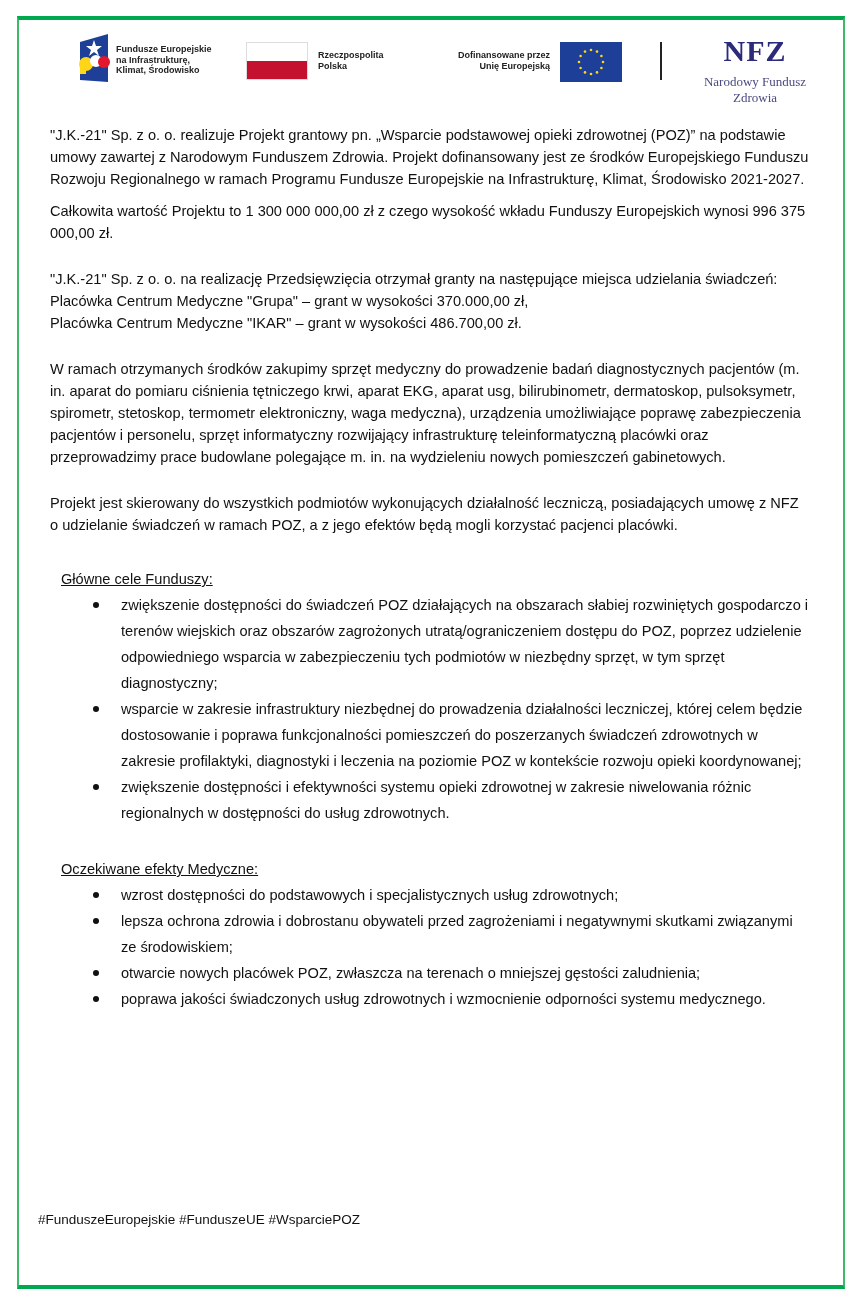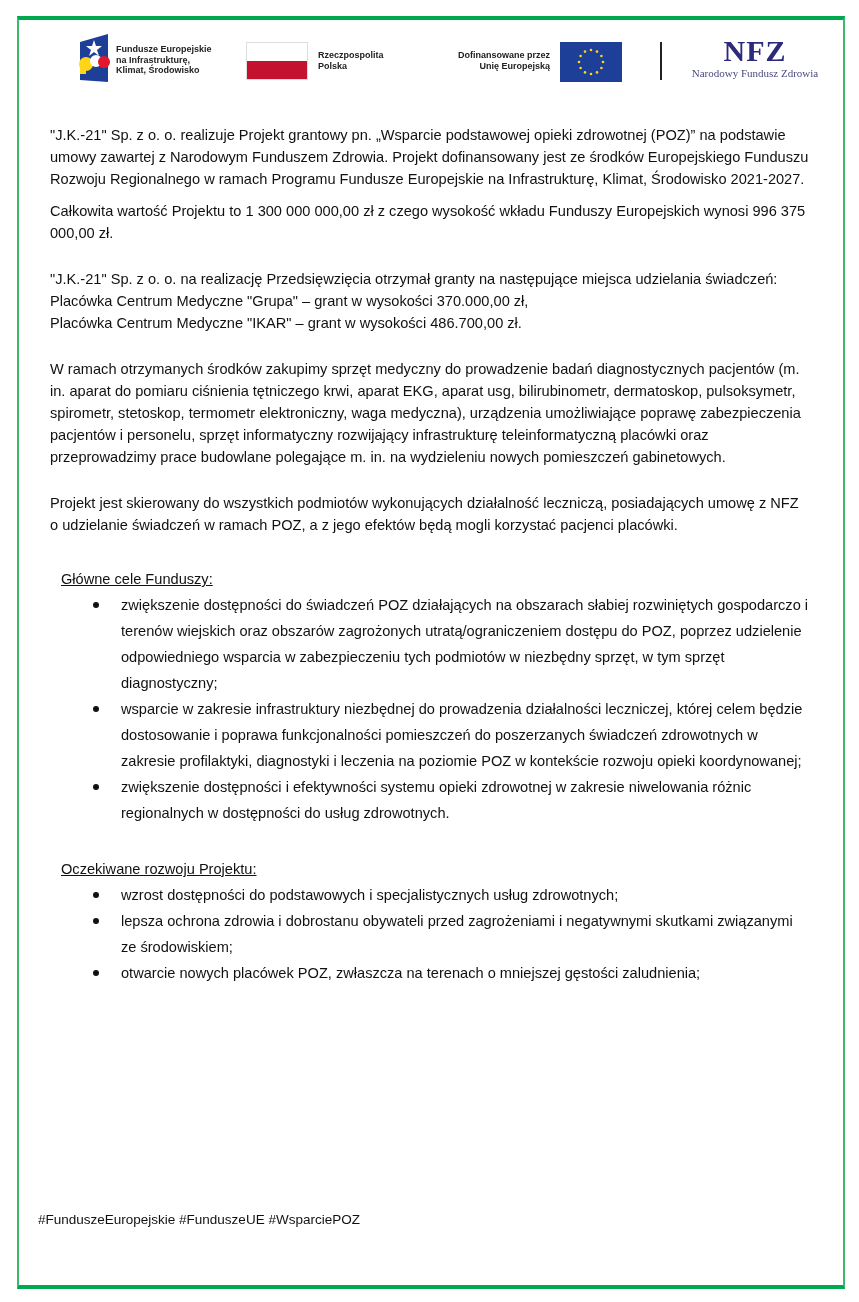--- a/index.html
+++ b/index.html
@@ -19,21 +19,21 @@
   .pl-flag { position: absolute; left: 0; top: 0; width: 62px; height: 38px; border: 1px solid #ddd; box-sizing: border-box; }
   .pl-flag .w { height: 50%; background: #fff; }
   .pl-flag .r { height: 50%; background: #c4112f; }
   .pl-text { position: absolute; left: 72px; top: 8px; font-size: 9px; font-weight: bold; line-height: 10.5px; color: #222; white-space: pre-line; }
   .eu-logo { left: 430px; top: 12px; width: 195px; height: 40px; }
   .eu-text { position: absolute; left: 0; top: 8px; width: 120px; text-align: right; font-size: 9px; font-weight: bold; line-height: 10.5px; color: #222; white-space: pre-line; }
   .eu-flag { position: absolute; left: 130px; top: 0; width: 62px; height: 40px; background: #1e3f97; }
   .divider { position: absolute; left: 660px; top: 12px; width: 2px; height: 38px; background: #222; }
   .nfz-logo { left: 690px; top: 6px; width: 130px; height: 46px; text-align: center; }
   .nfz-mark { font-family: "Liberation Serif", "DejaVu Serif", serif; font-weight: bold; font-size: 30px; color: #2c2a7a; letter-spacing: 1px; line-height: 30px; }
-  .nfz-sub { font-family: "Liberation Serif", "DejaVu Serif", serif; font-size: 11px; color: #4a4a80; margin-top: 1px; text-align: center; }
+  .nfz-sub { font-family: "Liberation Serif", "DejaVu Serif", serif; font-size: 13px; color: #4a4a80; margin-top: 8px; text-align: center; }
 
   
   .content { position: absolute; left: 50px; top: 124px; width: 760px; font-size: 14.6px; line-height: 22px; color: #111; }
   .para { margin: 0 0 10px 0; white-space: pre-line; }
   .para.gap { margin-bottom: 24px; }
   .section-heading { display: inline-block; margin-left: 11px; text-decoration: underline; margin-top: 8px; margin-bottom: 2px; }
   ul.bullets { list-style: none; margin: 0; padding: 0; }
   ul.bullets li { position: relative; padding-left: 71px; line-height: 26px; margin-bottom: 0; }
   ul.bullets li .dot { position: absolute; left: 43px; top: 10px; width: 6px; height: 6px; border-radius: 50%; background: #111; }
   .section { margin-top: 0; }
@@ -112,22 +112,23 @@
   <div class="section">
     <div class="section-heading">Główne cele Funduszy:</div>
     <ul class="bullets">
       <li><span class="dot"></span><span>zwiększenie dostępności do świadczeń POZ działających na obszarach słabiej rozwiniętych gospodarczo i terenów wiejskich oraz obszarów zagrożonych utratą/ograniczeniem dostępu do POZ, poprzez udzielenie odpowiedniego wsparcia w zabezpieczeniu tych podmiotów w niezbędny sprzęt, w tym sprzęt diagnostyczny;</span></li>
       <li><span class="dot"></span><span>wsparcie w zakresie infrastruktury niezbędnej do prowadzenia działalności leczniczej, której celem będzie dostosowanie i poprawa funkcjonalności pomieszczeń do poszerzanych świadczeń zdrowotnych w zakresie profilaktyki, diagnostyki i leczenia na poziomie POZ w kontekście rozwoju opieki koordynowanej;</span></li>
       <li><span class="dot"></span><span>zwiększenie dostępności i efektywności systemu opieki zdrowotnej w  zakresie niwelowania różnic regionalnych w dostępności do usług zdrowotnych.</span></li>
     </ul>
   </div>
 
   <div class="section sec2">
-    <div class="section-heading">Oczekiwane rozwoju Projektu:</div>
+    <div class="section-heading">Oczekiwane efekty Medyczne:</div>
     <ul class="bullets">
       <li><span class="dot"></span><span>wzrost dostępności do podstawowych i specjalistycznych usług zdrowotnych;</span></li>
       <li><span class="dot"></span><span>lepsza ochrona zdrowia i dobrostanu obywateli przed zagrożeniami i negatywnymi skutkami związanymi ze środowiskiem;</span></li>
       <li><span class="dot"></span><span>otwarcie nowych placówek POZ, zwłaszcza na terenach o mniejszej gęstości zaludnienia;</span></li>
+      <li><span class="dot"></span><span>poprawa jakości świadczonych usług zdrowotnych i wzmocnienie odporności systemu medycznego.</span></li>
     </ul>
   </div>
 </div>
 
 <div class="hashtags">#FunduszeEuropejskie   #FunduszeUE #WsparciePOZ</div>
 
 </body></html>

